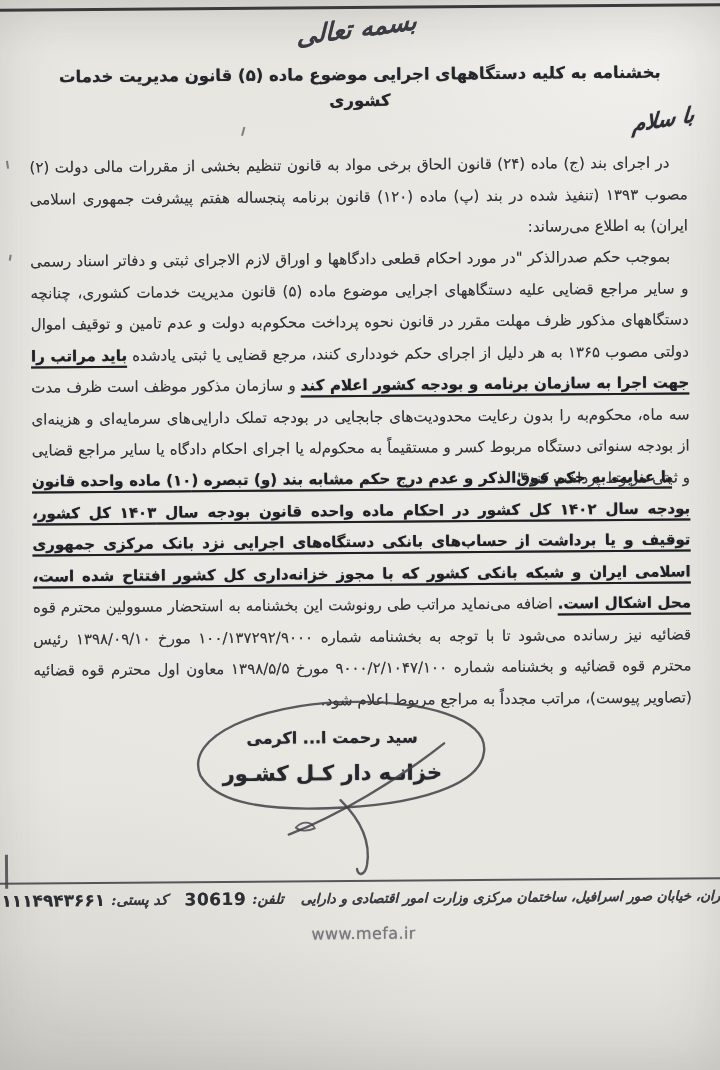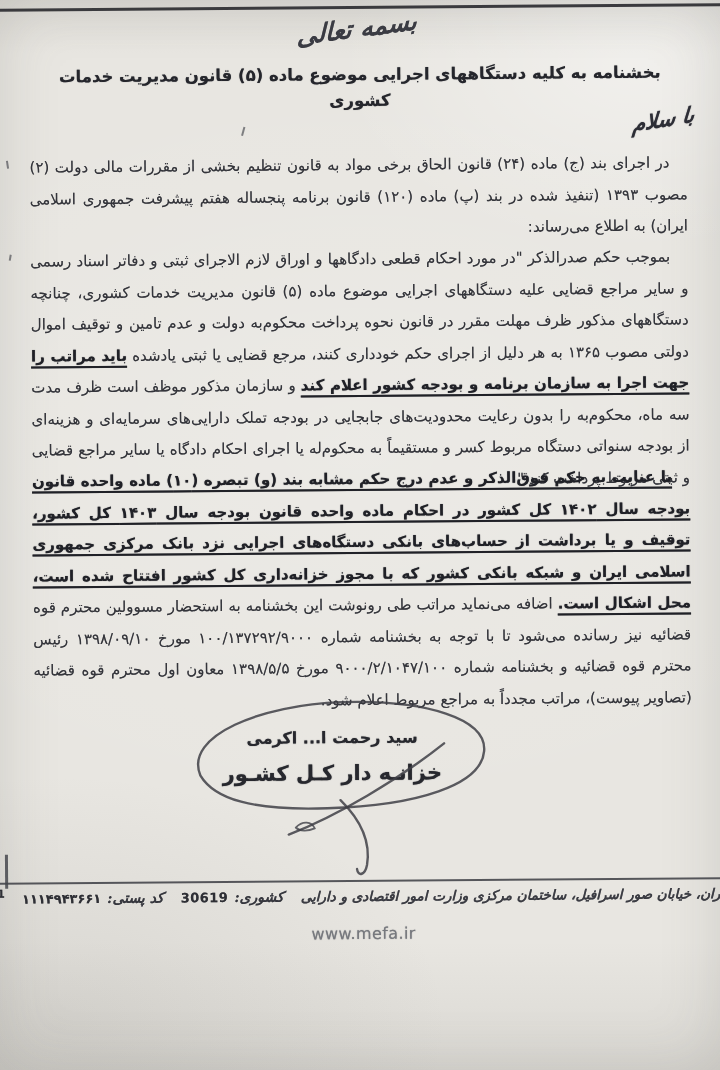--- a/index.html
+++ b/index.html
@@ -54,21 +54,21 @@
   .scribble{position:absolute;top:-6px;left:-12px;pointer-events:none;}
   .footer-tick{position:absolute;left:2px;top:852px;width:2.5px;height:34px;background:#47484d;opacity:.85;}
   .footer-rule{position:absolute;top:880px;left:-5px;right:-5px;height:2px;background:#45464b;opacity:.9;}
   .footer-row{
     position:absolute;top:888px;right:-8px;left:24px;
     display:flex;align-items:center;gap:17px;direction:rtl;white-space:nowrap;
   }
   .addr{font-family:"DejaVu Serif",serif;font-style:italic;font-size:13.5px;font-weight:bold;color:#3b3c43;}
   .fgroup{display:inline-flex;align-items:center;gap:6px;}
   .flabel{font-family:"DejaVu Serif",serif;font-style:italic;font-size:14px;font-weight:bold;color:#36373e;}
-  .fnum{font-size:13px;font-weight:bold;letter-spacing:.5px;color:#2e2f35;}
+  .fnum{font-size:17px;font-weight:bold;letter-spacing:.5px;color:#2e2f35;}
   .pagenum{font-size:11px;font-weight:bold;color:#2f3036;transform:translateY(-5px);direction:ltr;}
   .website{
     position:absolute;top:924px;left:0;right:0;text-align:center;direction:ltr;
     font-size:16px;letter-spacing:.4px;color:#77797e;text-shadow:0 0 1px rgba(110,112,118,.8);
   }
 </style>
 </head>
 <body>
 
 <div class="page">
@@ -104,21 +104,21 @@
       <div class="sig-name">سید رحمت ا... اکرمی</div>
       <div class="sig-title">خزانـه دار کـل کشـور</div>
     </div>
 
     <div class="footer-tick"></div>
     <div class="footer-rule"></div>
 
     <div class="footer-row">
       <span class="addr">تهران، خیابان صور اسرافیل، ساختمان مرکزی وزارت امور اقتصادی و دارایی</span>
       <span class="fgroup">
-        <span class="flabel">کشوری:</span>
+        <span class="flabel">تلفن:</span>
         <span class="fnum">30619</span>
       </span>
       <span class="fgroup">
         <span class="flabel">کد پستی:</span>
         <span class="fnum">۱۱۱۴۹۴۳۶۶۱</span>
       </span>
       <span class="pagenum">1</span>
     </div>
 
     <div class="website">www.mefa.ir</div>

